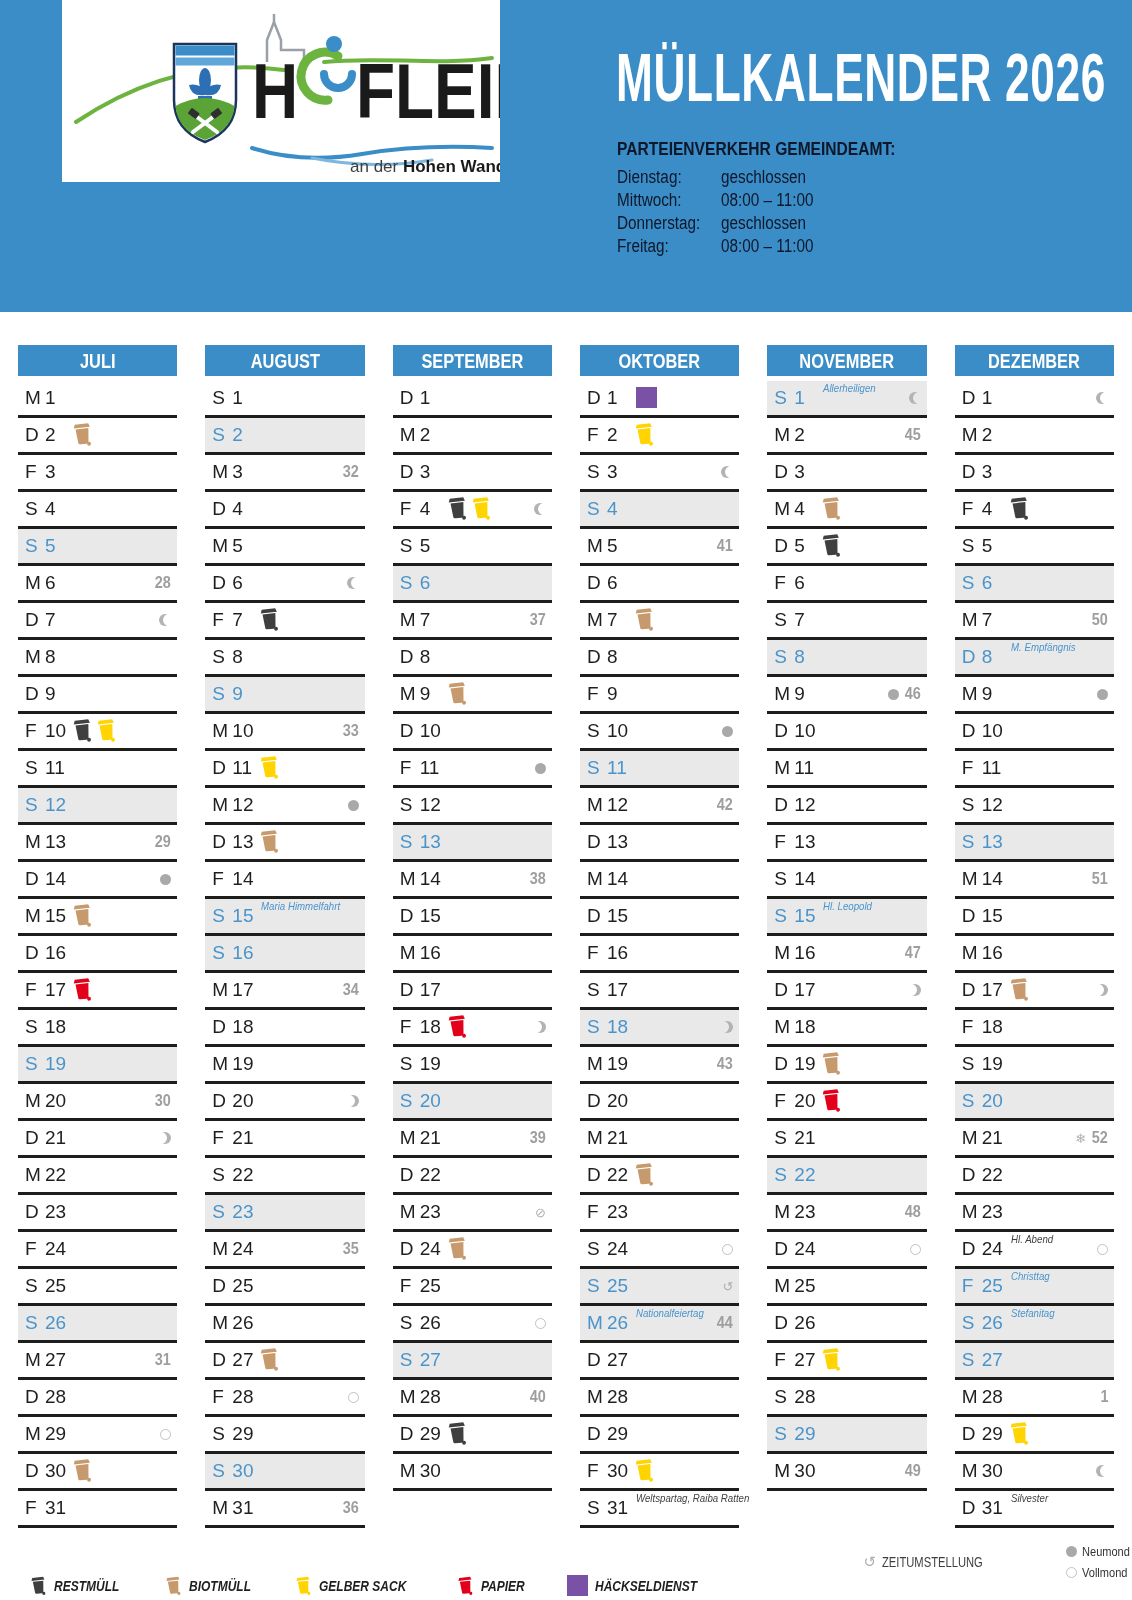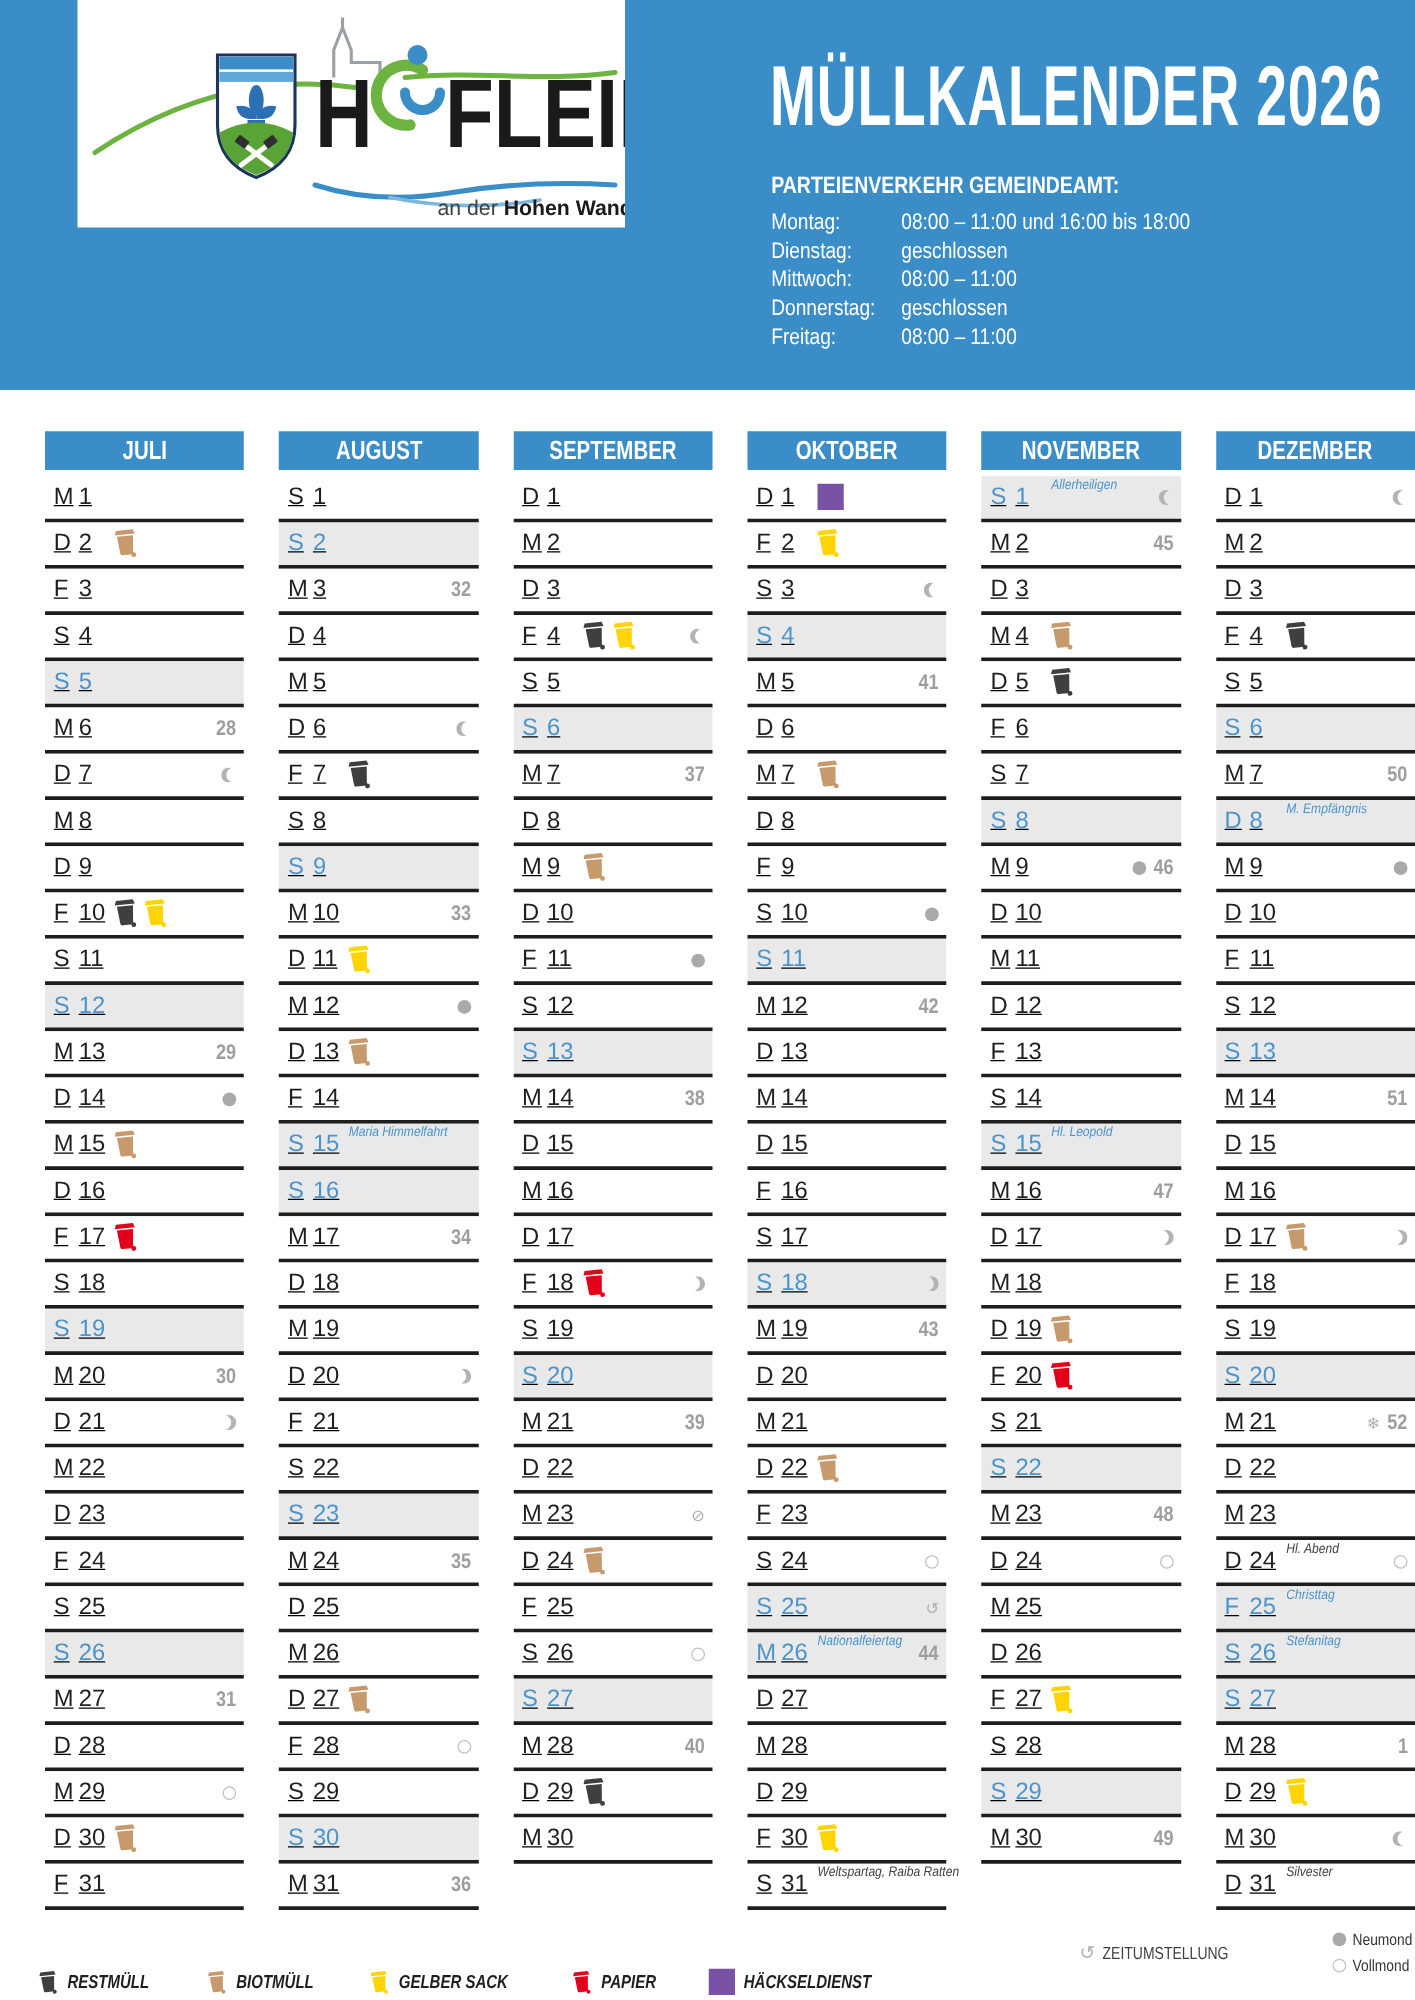--- a/index.html
+++ b/index.html
@@ -6,29 +6,29 @@
   body { background:#fff; font-family:"Liberation Sans", sans-serif; }
   .page { position:relative; width:1132px; height:1600px; background:#fff; overflow:hidden; }
 
   
   .banner { position:absolute; left:0; top:0; width:1132px; height:312px; background:#3a8dc6; }
   .logo-box { position:absolute; left:62px; top:0; width:438px; height:182px; background:#fff; }
   .contact { position:absolute; left:64px; top:198px; color:#fff; font-size:18px; line-height:28px; }
   .contact .cx { display:inline-block; transform:scaleX(.88); transform-origin:0 50%; white-space:nowrap; }
   .title { position:absolute; left:616px; top:38px; color:#fff; font-weight:bold; font-size:68px;
            transform:scaleX(.65); transform-origin:0 50%; white-space:nowrap; letter-spacing:1px; }
-  .hours { position:absolute; left:617px; top:138px; color:#ffffff; }
+  .hours { position:absolute; left:617px; top:138px; color:#0f172a; }
   .hours-title { font-weight:bold; font-size:19px; transform:scaleX(.82); transform-origin:0 50%; white-space:nowrap; margin-bottom:6px; }
   .hours-row { display:flex; font-size:18px; line-height:23px; }
   .hours-day { width:104px; flex:none; }
   .hours-row span { display:inline-block; transform:scaleX(.85); transform-origin:0 50%; white-space:nowrap; }
 
   
-  .cal { position:absolute; left:36px; top:345px; width:1096px; display:grid;
-         grid-template-columns:repeat(6,1fr); column-gap:28px;text-decoration:underline; }
+  .cal { position:absolute; left:18px; top:345px; width:1096px; display:grid;
+         grid-template-columns:repeat(6,1fr); column-gap:28px; }
   .month-header { background:#3a8dc6; color:#fff; height:31px; line-height:31px; text-align:center;
                   font-weight:bold; font-size:21px; margin-bottom:5px; }
   .month-header span { display:inline-block; transform:scaleX(.78); white-space:nowrap; }
   .day-row { position:relative; height:37px; border-bottom:3px solid #1d1d1b; display:flex; align-items:center;
              padding-left:7px; font-size:19px; color:#1f1f1f; background:#fff; }
   .day-row.hl { background:#e9e9e9; }
   .day-row.hl .day-letter, .day-row.hl .day-num { color:#4a94cb; }
   .day-letter { width:17px; flex:none; }
   .day-num { width:25px; flex:none; margin-left:3px; }
   .bins { display:flex; gap:3px; align-items:center; margin-left:2px; margin-top:-2px; }
@@ -108,24 +108,20 @@
 
         <path d="M190 148 q50 16 110 6 t130 -6" fill="none" stroke="#3a8dc6" stroke-width="4" stroke-linecap="round"></path>
         <path d="M250 158 q60 12 120 2" fill="none" stroke="#7db7de" stroke-width="3" stroke-linecap="round"></path>
         <text x="288" y="172" font-size="17" fill="#3f3f3f" font-family="Liberation Sans, sans-serif">an der <tspan font-weight="bold" fill="#1a1a1a">Hohen Wand</tspan></text>
       </svg>
     </div>
     <div class="title">MÜLLKALENDER 2026</div>
     <div class="hours">
       <div class="hours-title">PARTEIENVERKEHR GEMEINDEAMT:</div>
       <div id="hours-rows">
-          <div class="hours-row">
-            <div class="hours-day"><span>Montag:</span></div>
-            <div><span>08:00 – 11:00 und 16:00 bis 18:00</span></div>
-          </div>
           <div class="hours-row">
             <div class="hours-day"><span>Dienstag:</span></div>
             <div><span>geschlossen</span></div>
           </div>
           <div class="hours-row">
             <div class="hours-day"><span>Mittwoch:</span></div>
             <div><span>08:00 – 11:00</span></div>
           </div>
           <div class="hours-row">
             <div class="hours-day"><span>Donnerstag:</span></div>

